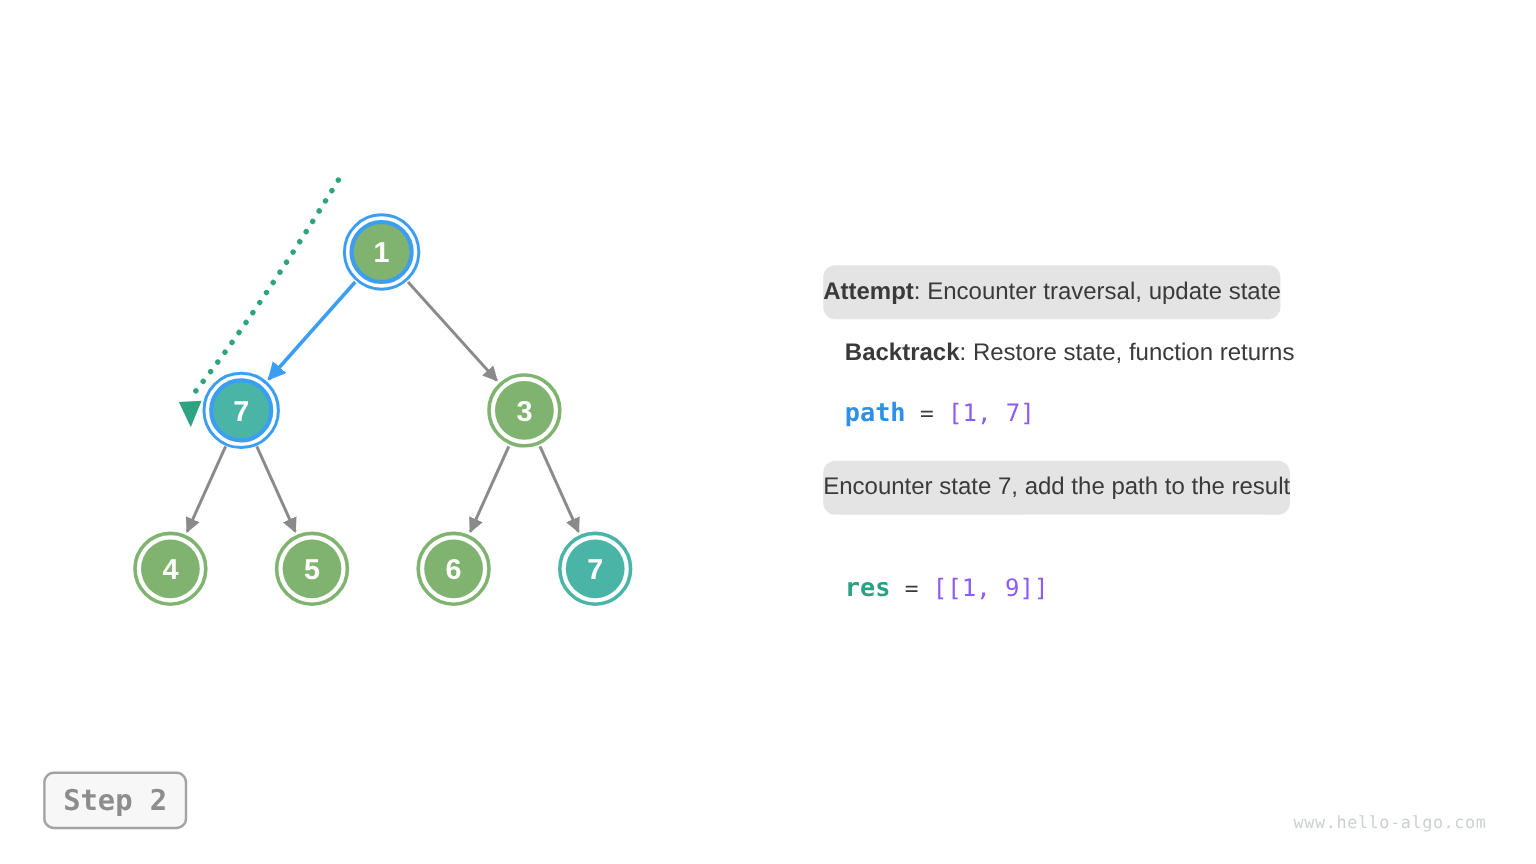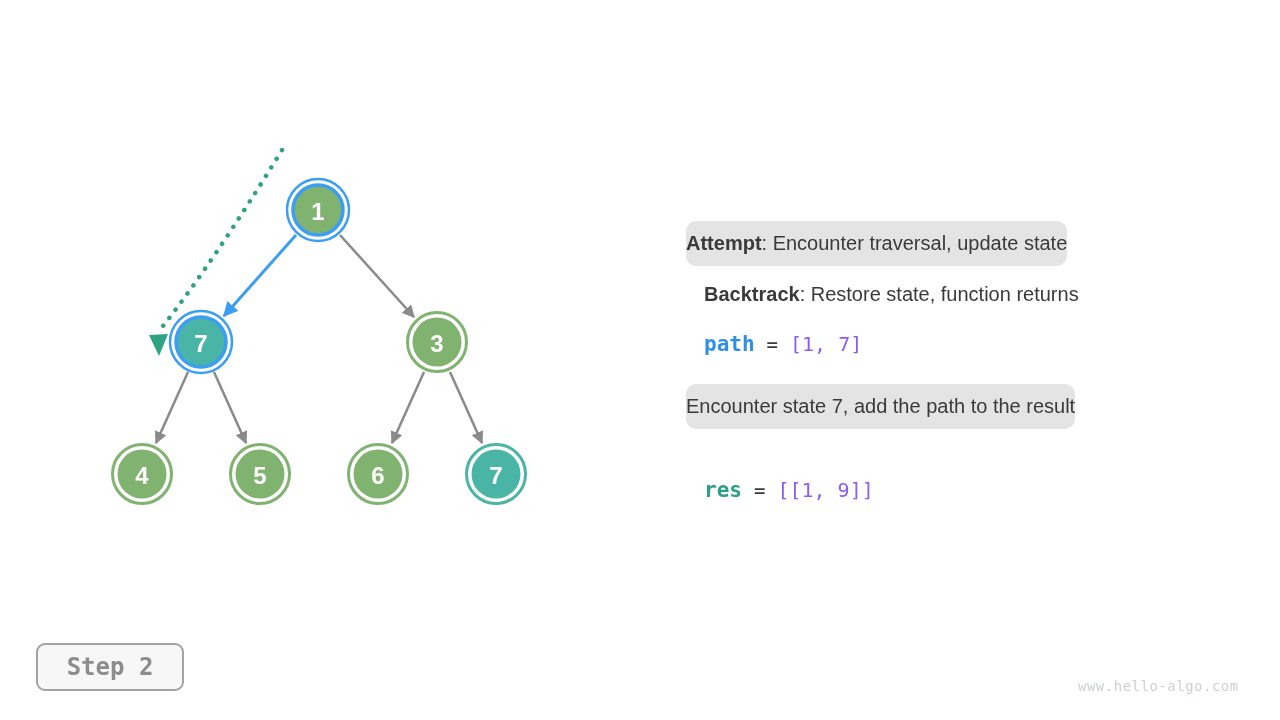--- a/index.html
+++ b/index.html
@@ -44,21 +44,21 @@
   .code-line .var  { font-weight: 700; font-size: 21px; }
   .code-line .eq   { font-size: 19px; color: #3a3a3a; margin: 0 12px; }
   .code-line .val  { font-size: 20px; color: #8b5cf6; }
   .path-var { color: #2e8fe8; }
   .res-var  { color: #2aa185; }
 
   .step-badge {
     position: absolute;
     left: 36px;
     top: 643px;
-    width: 148px;
+    width: 120px;
     height: 48px;
     display: flex;
     align-items: center;
     justify-content: center;
     background: #f7f7f7;
     border: 2px solid #a3a3a3;
     border-radius: 9px;
     font-family: "DejaVu Sans Mono", monospace;
     font-weight: 700;
     font-size: 24px;

